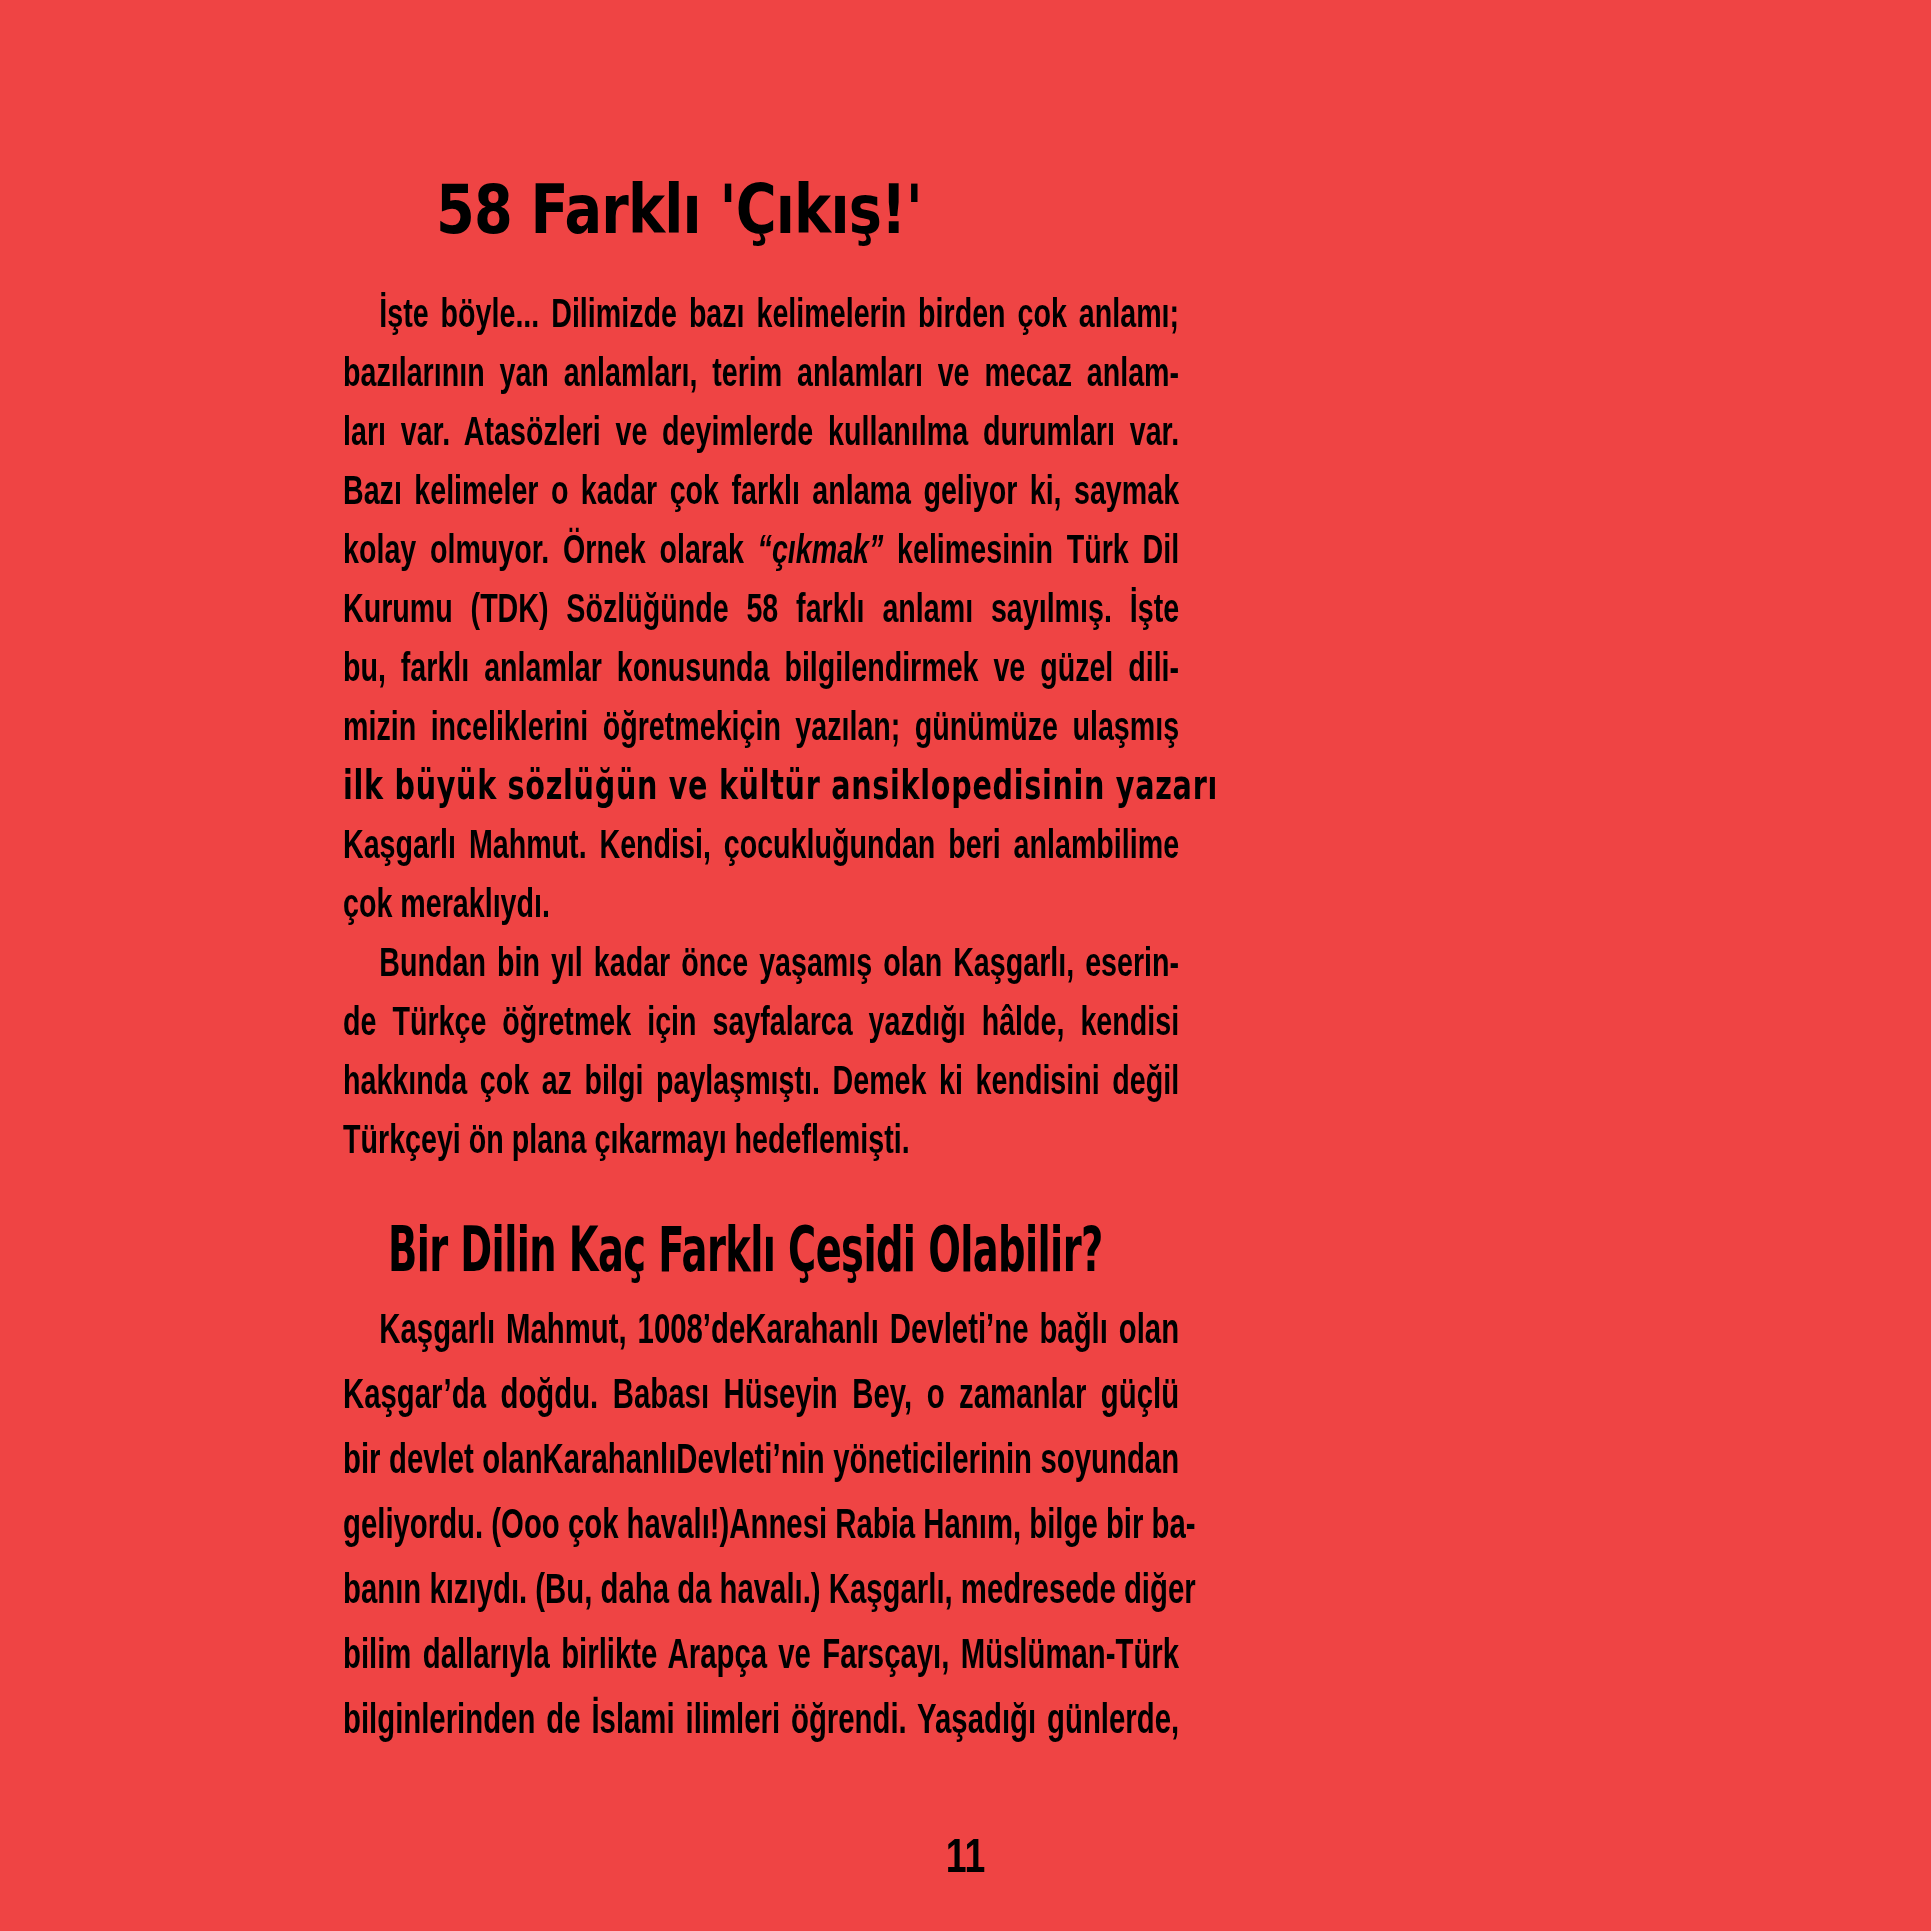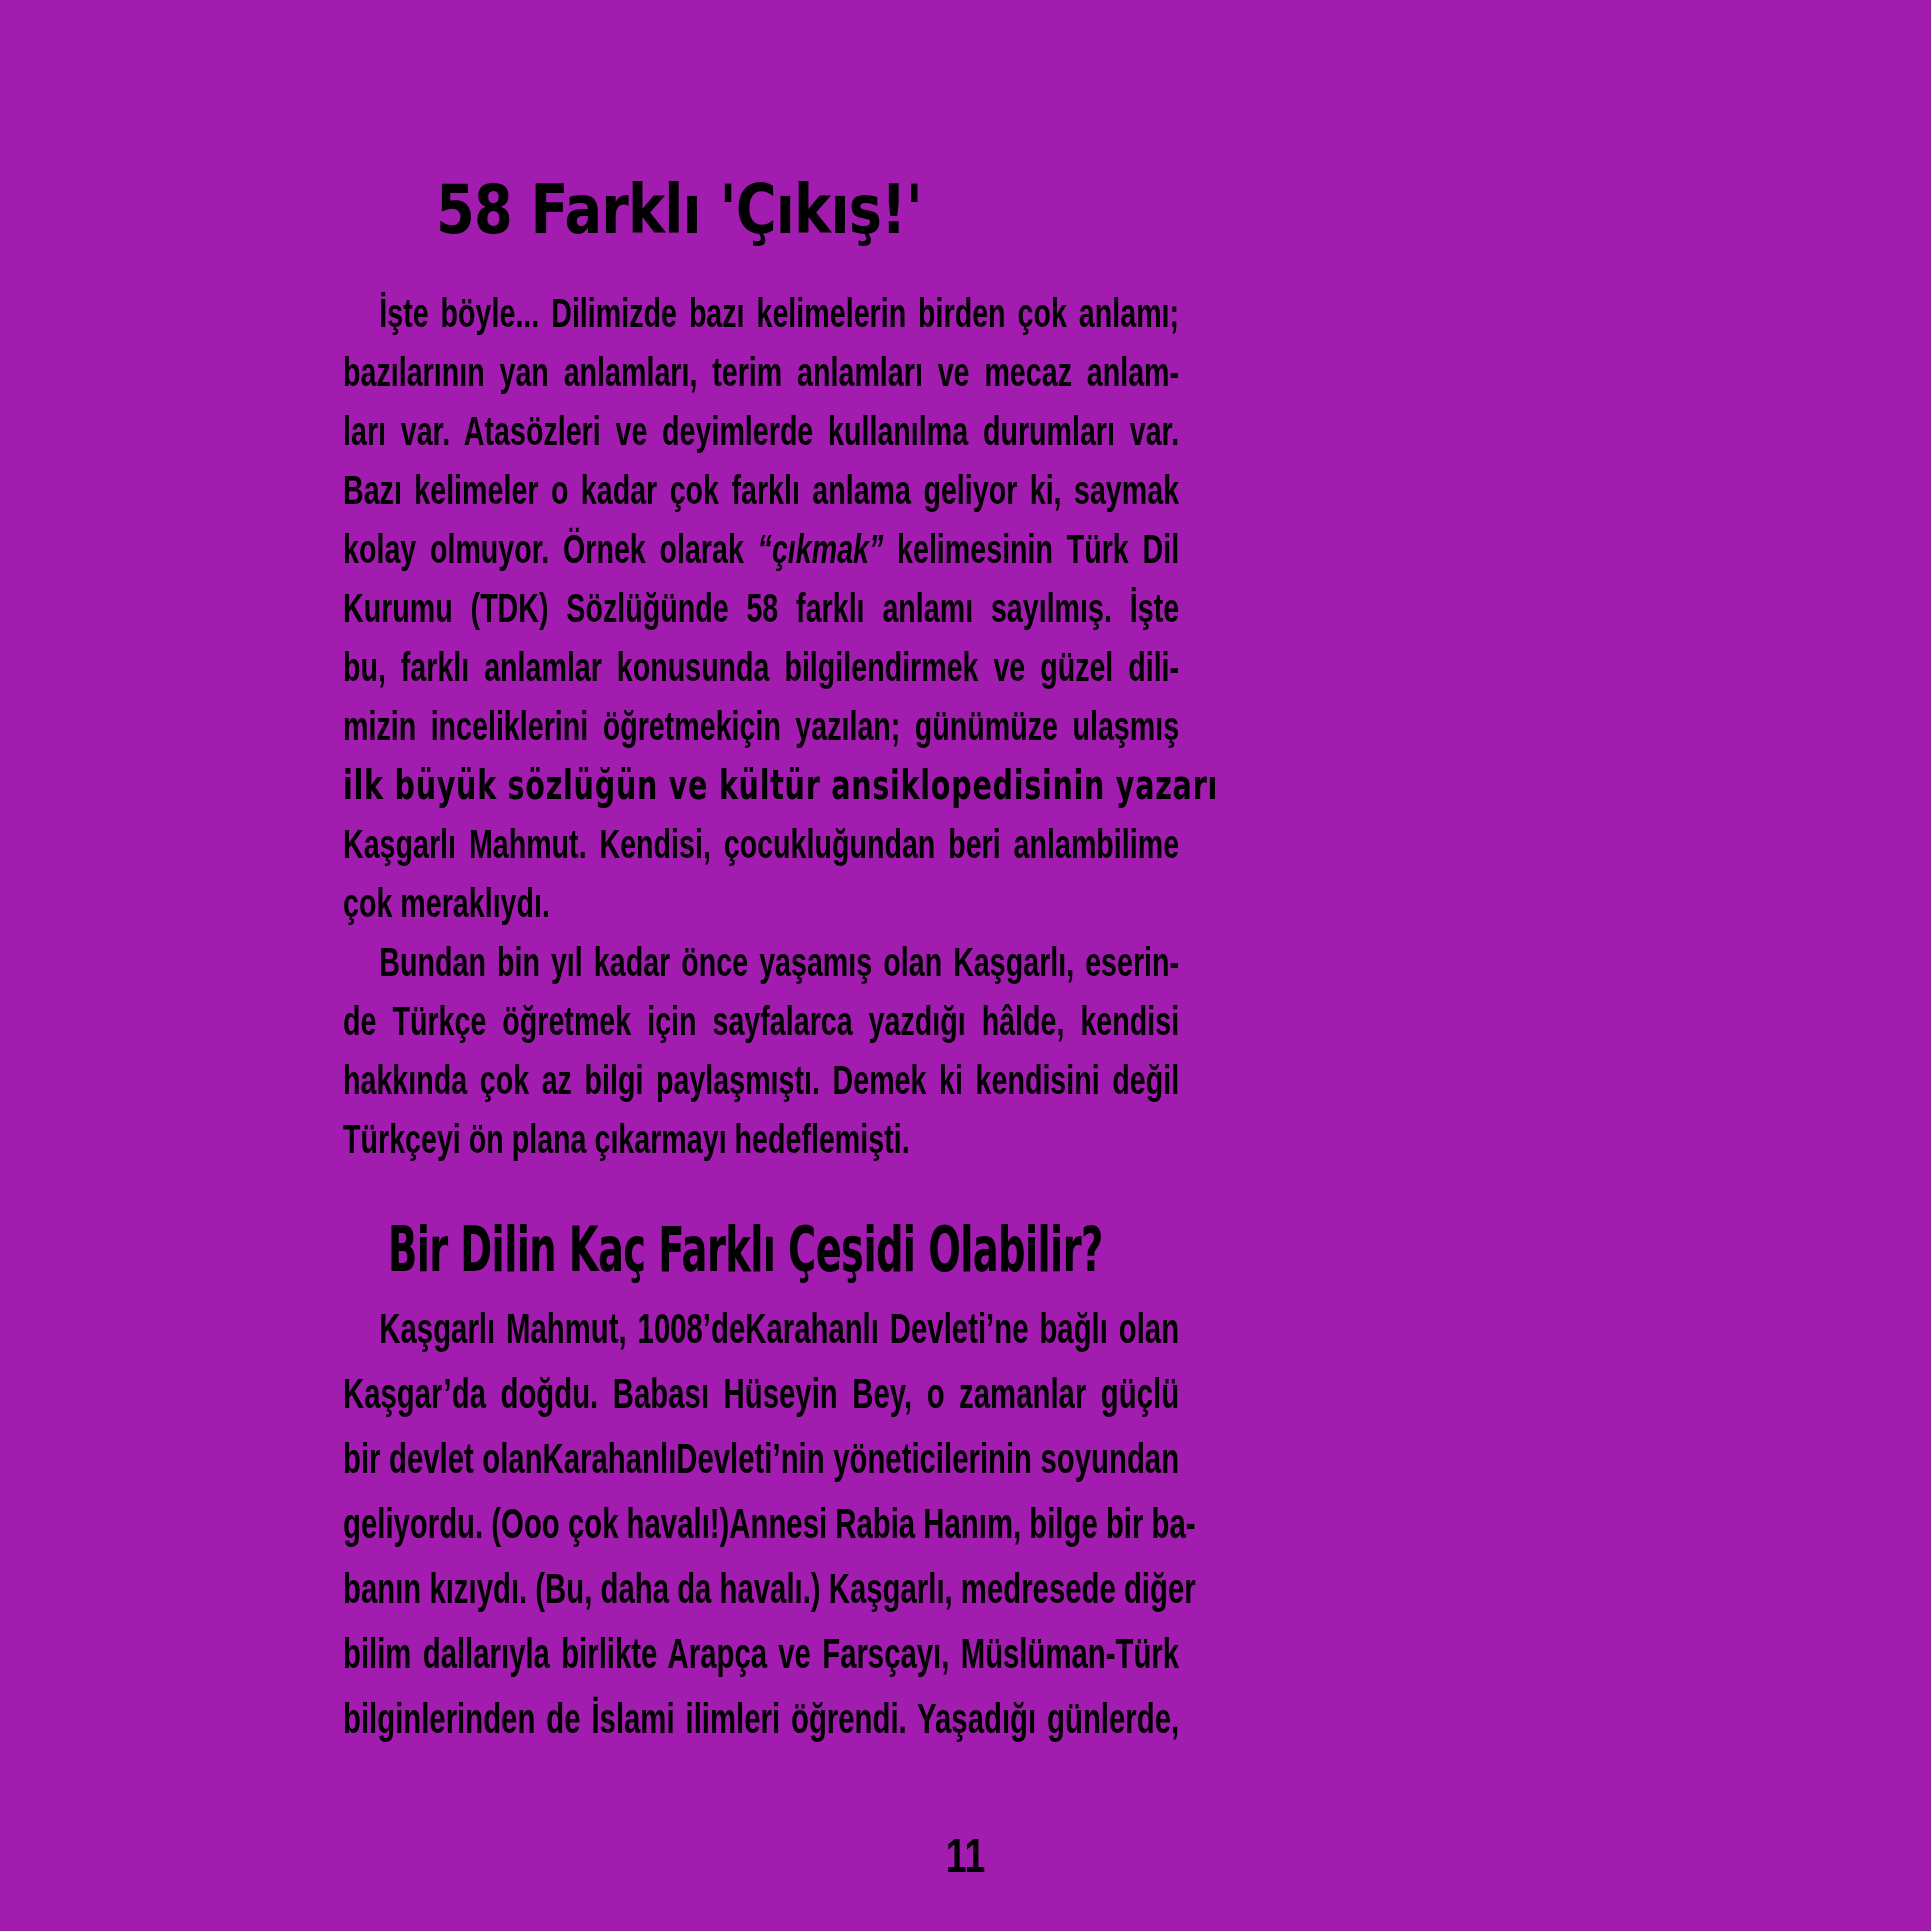--- a/index.html
+++ b/index.html
@@ -4,21 +4,21 @@
 <style>
   html, body { margin: 0; padding: 0; }
   body {
     width: 1931px; height: 1931px;
     background: #ffffff;
     position: relative;
     font-family: "Liberation Sans", sans-serif;
     color: #000;
     overflow: hidden;
   }
-  .page { position: absolute; inset: 0; background: #a21caf; padding-left: 32px; }
+  .page { position: absolute; inset: 0; background: #ef4444; padding-left: 32px; }
 
   
   .heading {
     position: absolute;
     font-family: "DejaVu Sans", sans-serif;
     font-weight: 900;
     white-space: nowrap;
     transform-origin: left top;
     letter-spacing: -1px;
     color: #000;

